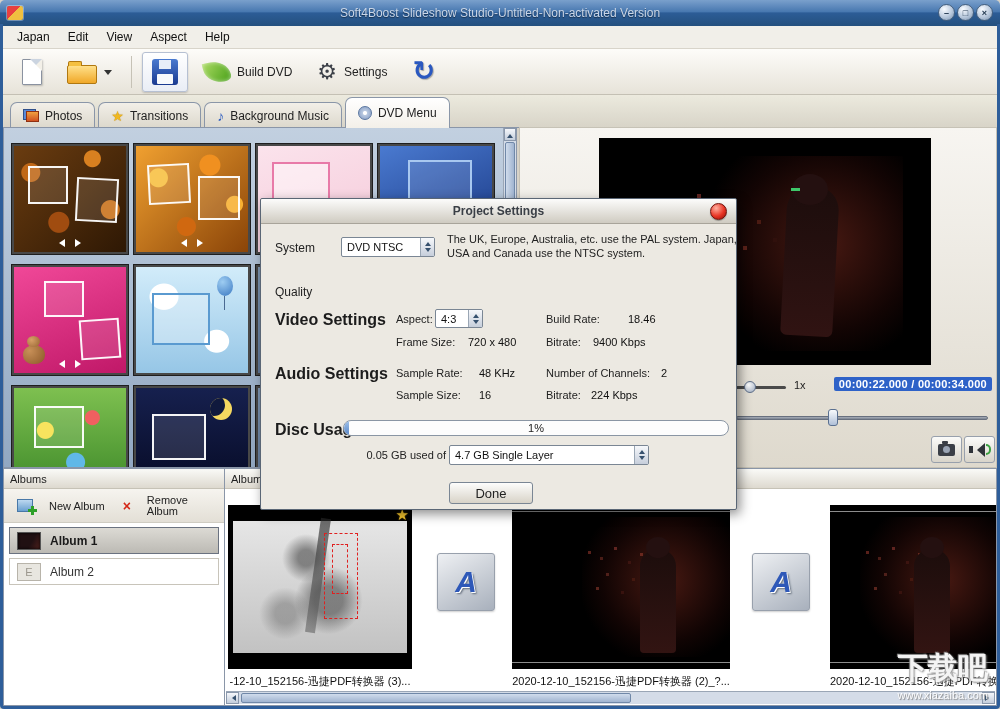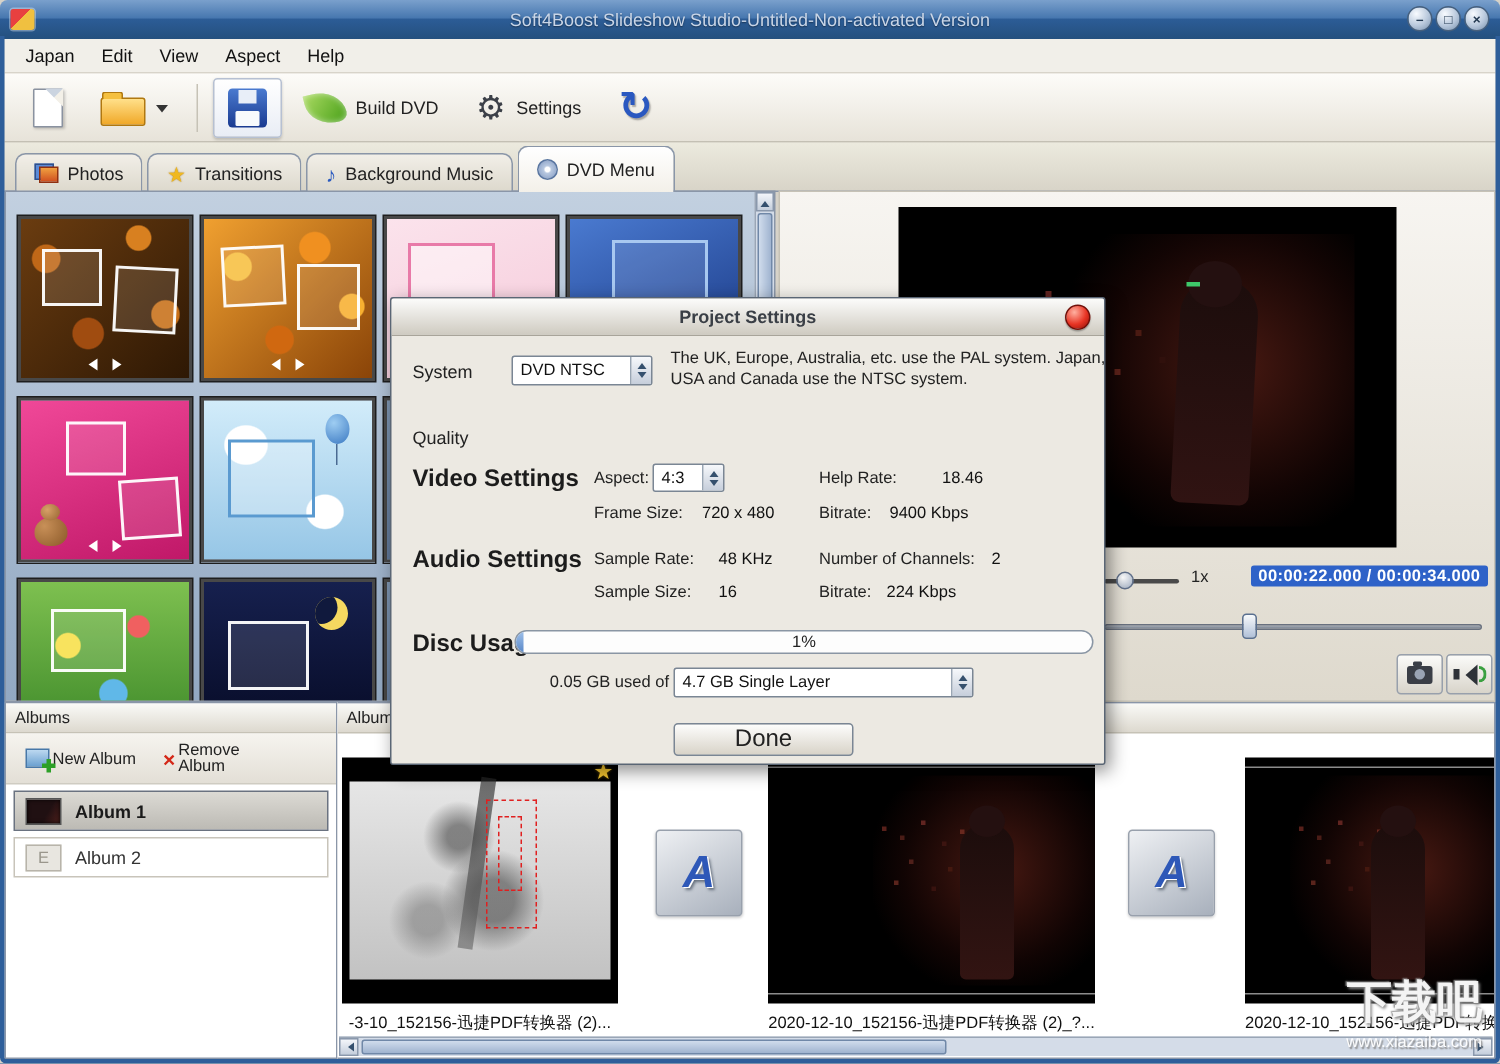--- a/index.html
+++ b/index.html
@@ -100,21 +100,21 @@
   .ic-cam::after{content:"";position:absolute;left:5px;top:2px;width:7px;height:7px;border-radius:50%;background:#9aa4b4}
   .ic-spk{display:flex;align-items:center}
   .spk-box{width:4px;height:7px;background:#2e3238}
   .spk-cone{width:0;height:0;border:7px solid transparent;border-right:8px solid #2e3238;margin-left:-3px}
   .spk-wave{width:5px;height:11px;border:2px solid #3aa040;border-left:none;border-radius:0 8px 8px 0;margin-left:1px}
 
   
   .albums{position:absolute;left:3px;top:468px;width:222px;height:238px;background:#fff;border:1px solid #8a96a8}
   .pane-hd{height:20px;background:linear-gradient(#fafaf7,#ddd9cf);border-bottom:1px solid #c6c2b6;font-size:11px;color:#222;display:flex;align-items:center;padding-left:6px}
   .alb-btns{height:34px;background:linear-gradient(#f6f4ef,#e3dfd6);border-bottom:1px solid #cfccc2;display:flex;align-items:center;gap:4px;padding-left:6px}
-  .alb-btn{display:flex;align-items:center;gap:2px;font-size:11px;color:#222;padding:3px 7px;border-radius:2px}
+  .alb-btn{display:flex;align-items:center;gap:16px;font-size:11px;color:#222;padding:3px 7px;border-radius:2px}
   .ic-newalb{position:relative;width:16px;height:13px;background:linear-gradient(#bcd8f0,#6aa0d0);border:1px solid #4878a8}
   .ic-newalb::after{content:"";position:absolute;right:-5px;bottom:-4px;width:9px;height:9px;background:
       linear-gradient(#2da028,#2da028) 50% 0/3px 100% no-repeat,
       linear-gradient(#2da028,#2da028) 0 50%/100% 3px no-repeat}
   .ic-del{color:#d42818;font-weight:bold;font-size:14px;line-height:1}
   .two-line{width:44px;line-height:11px}
   .alb-item{margin:4px 5px 0 5px;height:27px;display:flex;align-items:center;gap:9px;padding-left:7px;font-size:12px}
   .alb-item.sel{background:linear-gradient(#dcdad4,#bcbab4);border:1px solid #6a7280;font-weight:bold}
   .alb-item.plain{background:#fff;border:1px solid #c8c4ba;color:#333}
   .alb-thumb1{width:24px;height:18px;background:linear-gradient(120deg,#201012 60%,#50201c);border:1px solid #555;box-shadow:inset 0 0 3px #000}
@@ -154,21 +154,21 @@
   .dsec{position:absolute;font-size:16px;font-weight:bold;color:#1c1c1c}
   .dval{position:absolute;font-size:11px;color:#111}
   .fld{position:absolute;height:20px;background:#fff;border:1px solid #7a8694;border-radius:2px;font-size:11px;display:flex;align-items:center;padding-left:5px;color:#111;overflow:hidden}
   .fld.hl{background:linear-gradient(#cfdcf2,#a9c1e5);border-color:#5a7ab0}
   .spin{position:absolute;right:0;top:0;bottom:0;width:14px;background:linear-gradient(#f6f8fb,#c6cedb);border-left:1px solid #9aa6b4;display:flex;flex-direction:column;align-items:center;justify-content:center;gap:2px}
   .spin::before{content:"";width:0;height:0;border:3px solid transparent;border-bottom:4px solid #35506e}
   .spin::after{content:"";width:0;height:0;border:3px solid transparent;border-top:4px solid #35506e}
   .progress{position:absolute;left:82px;top:221px;width:386px;height:16px;background:#fdfdfd;border:1px solid #8a96a4;border-radius:8px;overflow:hidden}
   .progress .fill{position:absolute;left:0;top:0;bottom:0;width:5px;background:linear-gradient(#9ec0ea,#5a88c8)}
   .progress .ptext{position:absolute;left:0;right:0;top:1px;text-align:center;font-size:11px;color:#222}
-  .done{position:absolute;left:188px;top:283px;width:120px;height:22px;background:linear-gradient(#fdfdfc,#d8d3c8);border:1px solid #7a8694;border-radius:3px;font-size:16px;color:#222;display:flex;align-items:center;justify-content:center}
+  .done{position:absolute;left:188px;top:283px;width:84px;height:22px;background:linear-gradient(#fdfdfc,#d8d3c8);border:1px solid #7a8694;border-radius:3px;font-size:13px;color:#222;display:flex;align-items:center;justify-content:center}
 
   
   .frame{position:absolute;left:0;top:24px;width:1000px;height:685px;border:3px solid #2e5e9a;border-top:none;border-radius:0 0 4px 4px;pointer-events:none;z-index:70}
   .watermark{position:absolute;right:12px;bottom:8px;text-align:right;z-index:80;pointer-events:none}
   .wm-big{font-size:30px;font-weight:bold;color:rgba(255,255,255,.9);text-shadow:1px 1px 2px #8a8a8a,-1px -1px 1px #9a9a9a}
   .wm-small{font-size:11px;color:rgba(255,255,255,.95);text-shadow:1px 1px 1px #888}
 </style>
 </head>
 <body>
 
@@ -353,21 +353,21 @@
 
 <div class="strip">
   <div class="pane-hd">Album 1</div>
 
   <div class="photo" style="left:3px;width:184px">
     <div class="p1-mid"></div>
     <div class="p1-ink"></div>
     <div class="p1-sel"></div>
     <div class="p1-star">★</div>
   </div>
-  <div class="caption" style="left:3px;width:184px">-3-10_152156-迅捷PDF转换器 (2)...</div>
+  <div class="caption" style="left:3px;width:184px">-12-10_152156-迅捷PDF转换器 (3)...</div>
 
   <div class="trans-tile" style="left:212px">
     <span class="logo-a">A</span>
   </div>
 
   <div class="photo letterbox" style="left:287px;width:218px">
     <div class="mini-haze" style="left:70px;top:12px"></div>
     <div class="mini-part" style="left:76px;top:46px"></div>
     <div class="mini-fig" style="left:128px;top:44px"></div>
     <div class="mini-head" style="left:134px;top:32px"></div>
@@ -409,21 +409,21 @@
   <div class="dlbl" style="left:186px;top:33px;width:292px;line-height:14px">The UK, Europe, Australia, etc. use the PAL system. Japan, USA and Canada use the NTSC system.</div>
 
   <div class="dlbl" style="left:14px;top:86px;font-size:12px">Quality</div>
 
   <div class="dsec" style="left:14px;top:112px">Video Settings</div>
   <div class="dlbl" style="left:135px;top:114px">Aspect:</div>
   <div class="fld" style="left:174px;top:110px;width:48px;height:19px">
     <span>4:3</span>
     <div class="spin"></div>
   </div>
-  <div class="dlbl" style="left:285px;top:114px">Help Rate:</div>
+  <div class="dlbl" style="left:285px;top:114px">Build Rate:</div>
   <div class="dval" style="left:367px;top:114px">18.46</div>
   <div class="dlbl" style="left:135px;top:137px">Frame Size:</div>
   <div class="dval" style="left:207px;top:137px">720 x 480</div>
   <div class="dlbl" style="left:285px;top:137px">Bitrate:</div>
   <div class="dval" style="left:332px;top:137px">9400 Kbps</div>
 
   <div class="dsec" style="left:14px;top:166px">Audio Settings</div>
   <div class="dlbl" style="left:135px;top:168px">Sample Rate:</div>
   <div class="dval" style="left:218px;top:168px">48 KHz</div>
   <div class="dlbl" style="left:285px;top:168px">Number of Channels:</div>

